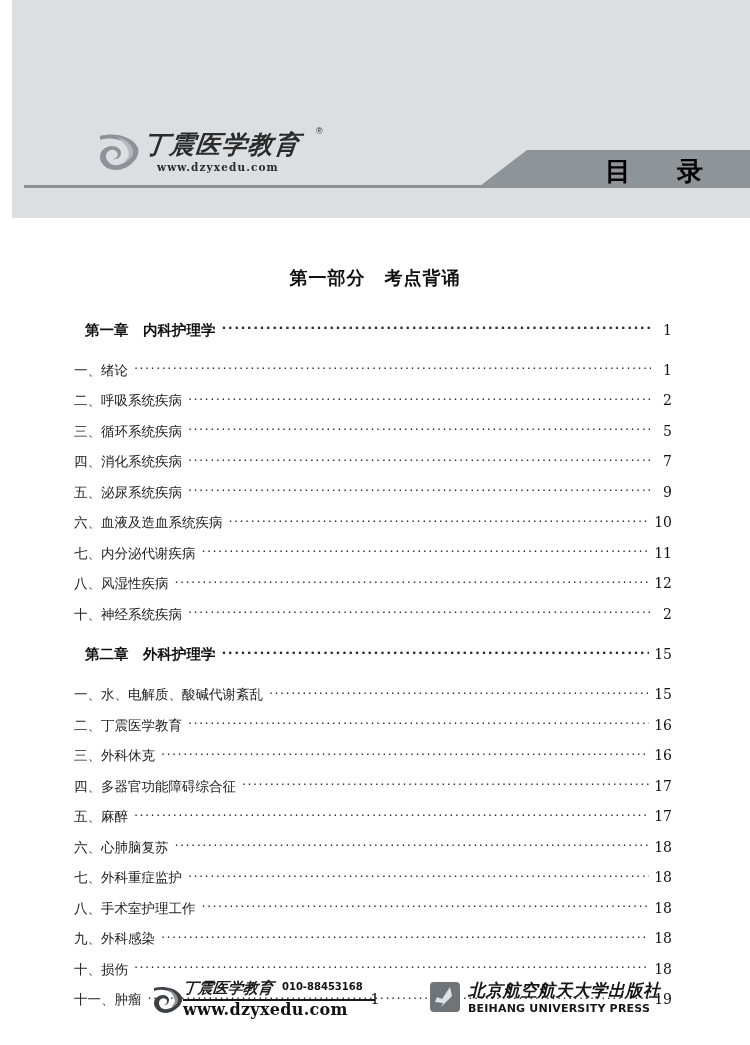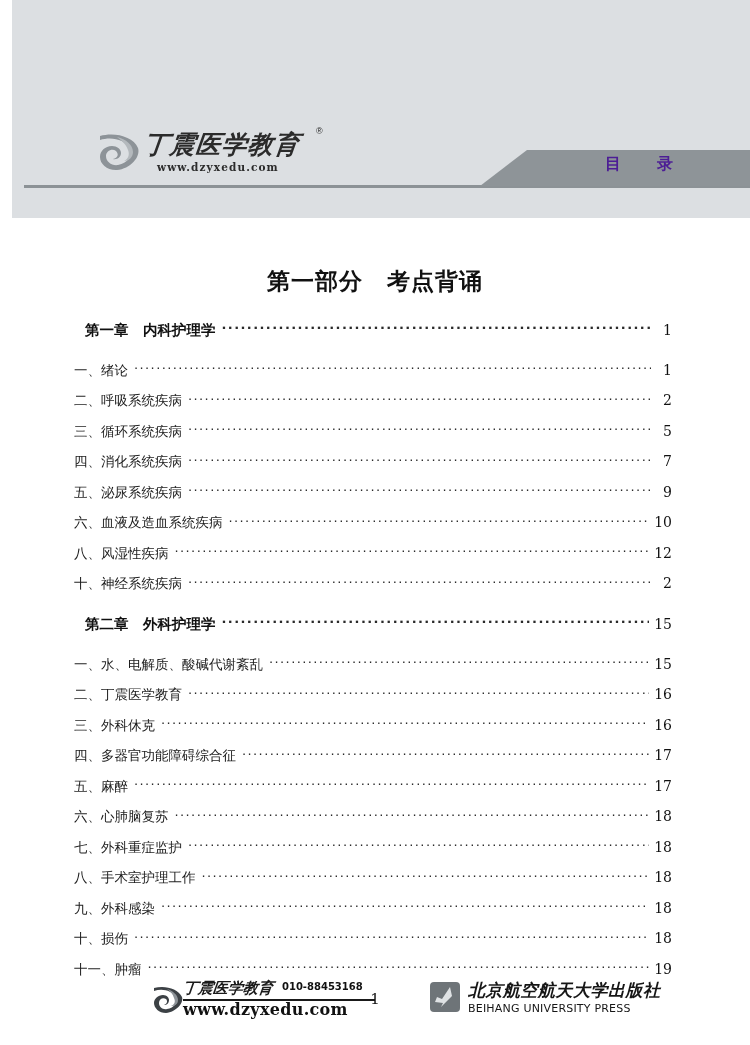--- a/index.html
+++ b/index.html
@@ -49,24 +49,24 @@
     width: 282px;
     height: 36px;
     background: #8e9498;
     clip-path: polygon(47px 0, 282px 0, 282px 36px, 0 36px);
   }
   #toc-plate-label {
     position: absolute;
     left: 125px;
     top: 4px;
     font-family: Liberation Sans, sans-serif;
-    font-size: 16px;
+    font-size: 26px;
     font-weight: bold;
     letter-spacing: 10px;
-    color: #4c1d95;
+    color: #000000;
     white-space: nowrap;
   }
 
   
   #brand-logo {
     position: absolute;
     left: 85px;
     top: 128px;
     width: 300px;
     height: 56px;
@@ -106,21 +106,21 @@
   }
 
   
   #part-title {
     position: absolute;
     left: 0;
     top: 266px;
     width: 750px;
     text-align: center;
     font-family: "DejaVu Serif", "Liberation Serif", serif;
-    font-size: 23px;
+    font-size: 18px;
     font-weight: bold;
     letter-spacing: 1px;
     color: #111111;
     white-space: pre;
   }
 
   
   #toc-list {
     position: absolute;
     left: 0;
@@ -276,21 +276,21 @@
     font-style: italic;
     letter-spacing: 0.5px;
     color: #161616;
     white-space: nowrap;
   }
   #publisher-en {
     position: absolute;
     left: 38px; top: 22px;
     font-family: "DejaVu Sans", "Liberation Sans", sans-serif;
     font-size: 11px;
-    font-weight: normal;
+    font-weight: bold;
     letter-spacing: 0.2px;
     color: #161616;
     white-space: nowrap;
   }
 </style>
 </head>
 <body>
 
 <div id="page">
 
@@ -343,20 +343,25 @@
       </div>
       <div class="toc-row sub">
         <span class="toc-label">五、泌尿系统疾病</span>
         <span class="toc-leader"></span>
         <span class="toc-page">9</span>
       </div>
       <div class="toc-row sub">
         <span class="toc-label">六、血液及造血系统疾病</span>
         <span class="toc-leader"></span>
         <span class="toc-page">10</span>
+      </div>
+      <div class="toc-row sub">
+        <span class="toc-label">七、内分泌代谢疾病</span>
+        <span class="toc-leader"></span>
+        <span class="toc-page">11</span>
       </div>
       <div class="toc-row sub">
         <span class="toc-label">八、风湿性疾病</span>
         <span class="toc-leader"></span>
         <span class="toc-page">12</span>
       </div>
       <div class="toc-row sub">
         <span class="toc-label">十、神经系统疾病</span>
         <span class="toc-leader"></span>
         <span class="toc-page">2</span>

